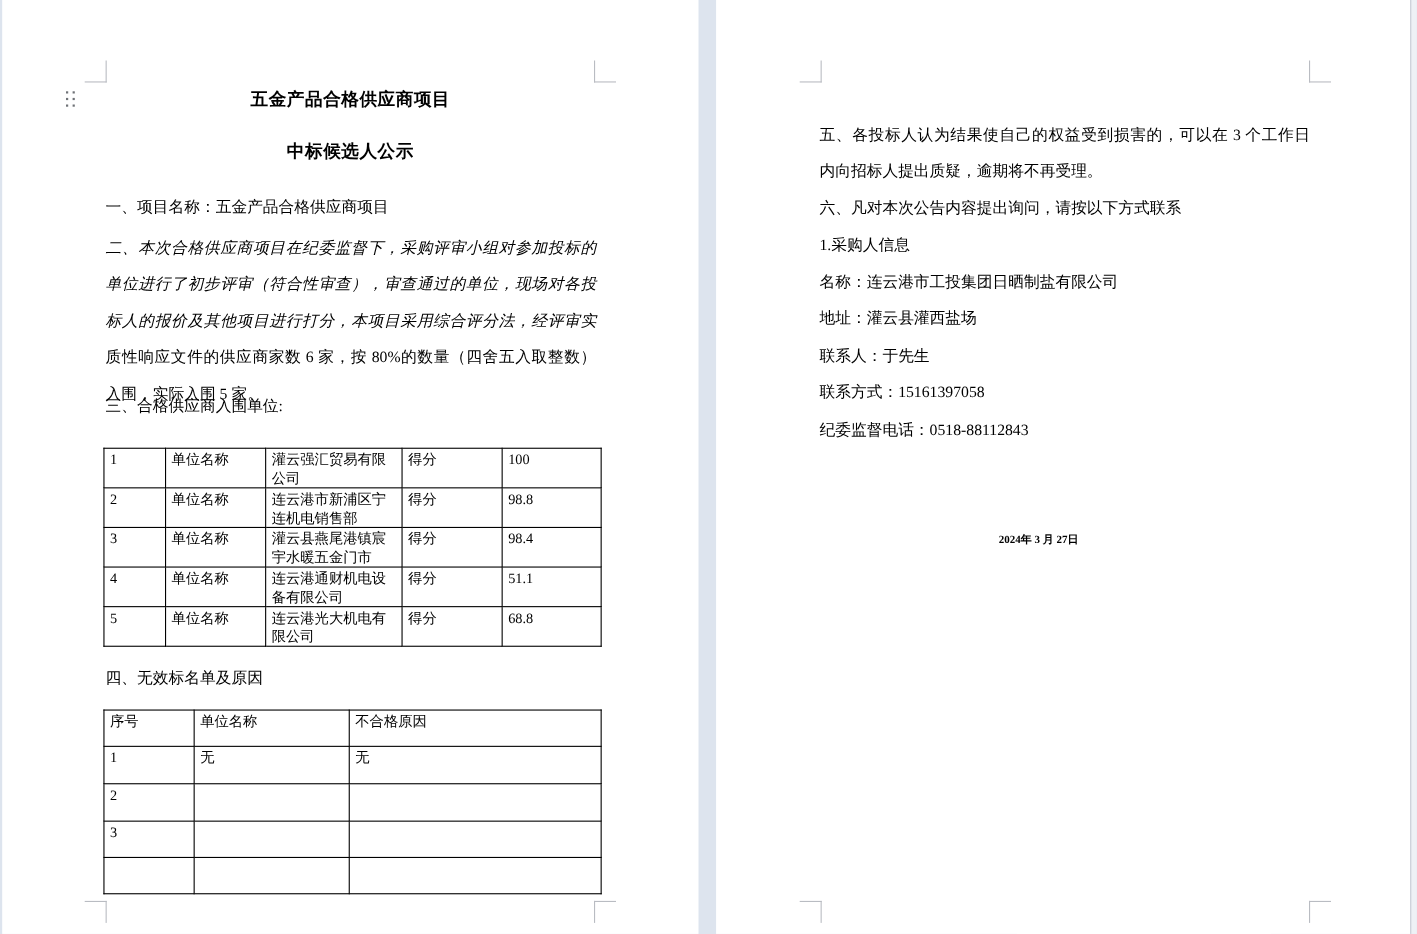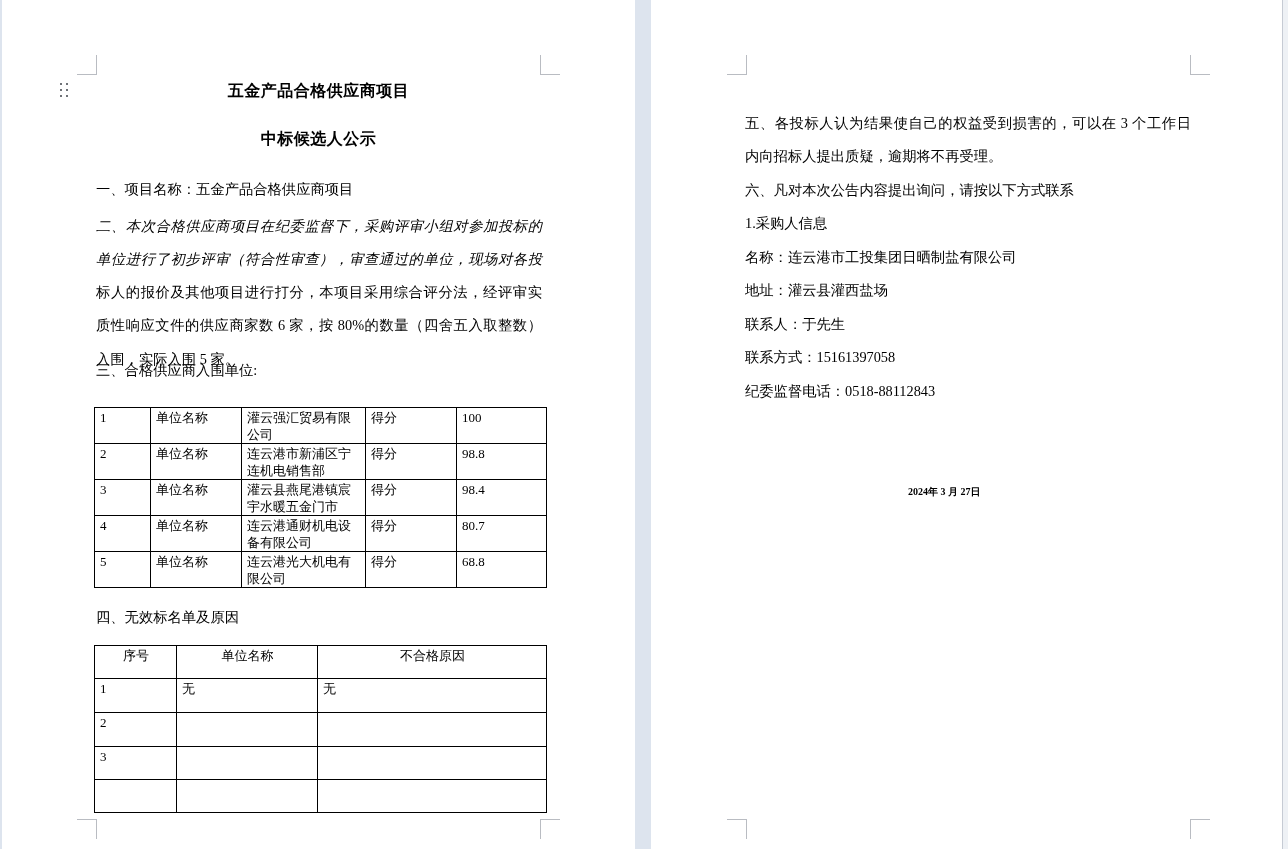--- a/index.html
+++ b/index.html
@@ -79,21 +79,21 @@
         <i></i>
         <i></i>
     </div>
 
     <div class="doc-title" style="top:81px;">五金产品合格供应商项目</div>
     <div class="doc-title" style="top:129px;">中标候选人公示</div>
 
     <div class="line" style="top:179px;">一、项目名称：五金产品合格供应商项目</div>
     <div class="line just" style="top:216px;font-style:italic;">二、本次合格供应商项目在纪委监督下，采购评审小组对参加投标的</div>
     <div class="line just" style="top:249px;font-style:italic;">单位进行了初步评审（符合性审查），审查通过的单位，现场对各投</div>
-    <div class="line just" style="top:282px;">标人的报价及其他项目进行打分，本项目采用综合评分法，经评审实</div>
+    <div class="line just" style="top:282px;font-style:italic;">标人的报价及其他项目进行打分，本项目采用综合评分法，经评审实</div>
     <div class="line just" style="top:315px;">质性响应文件的供应商家数 6 家，按 80%的数量（四舍五入取整数）</div>
     <div class="line" style="top:349px;">入围，实际入围 5 家。</div>
     <div class="line" style="top:360px;">三、合格供应商入围单位:</div>
 
     <table class="doc-table" style="top:407px;width:453px;">
       <colgroup>
         <col style="width:56px">
           <col style="width:91px">
           <col style="width:124px">
           <col style="width:91px">
@@ -119,42 +119,42 @@
         <td>单位名称</td>
         <td>灌云县燕尾港镇宸宇水暖五金门市</td>
         <td>得分</td>
         <td>98.4</td>
       </tr>
       <tr style="height:34px;">
         <td>4</td>
         <td>单位名称</td>
         <td>连云港通财机电设备有限公司</td>
         <td>得分</td>
-        <td>80.7</td>
+        <td>51.1</td>
       </tr>
       <tr style="height:33px;">
         <td>5</td>
         <td>单位名称</td>
         <td>连云港光大机电有限公司</td>
         <td>得分</td>
         <td>68.8</td>
       </tr>
     </tbody>
       </table>
 
     <div class="line" style="top:607px;">四、无效标名单及原因</div>
 
     <table class="doc-table" style="top:645px;width:453px;">
       <colgroup>
         <col style="width:82px">
           <col style="width:141px">
           <col style="width:229px">
       </colgroup>
       <tbody>
-          <tr style="height:33px;text-align:center;">
+          <tr style="height:33px;">
         <td>序号</td>
         <td>单位名称</td>
         <td>不合格原因</td>
       </tr>
       <tr style="height:34px;">
         <td>1</td>
         <td>无</td>
         <td>无</td>
       </tr>
       <tr style="height:34px;">

